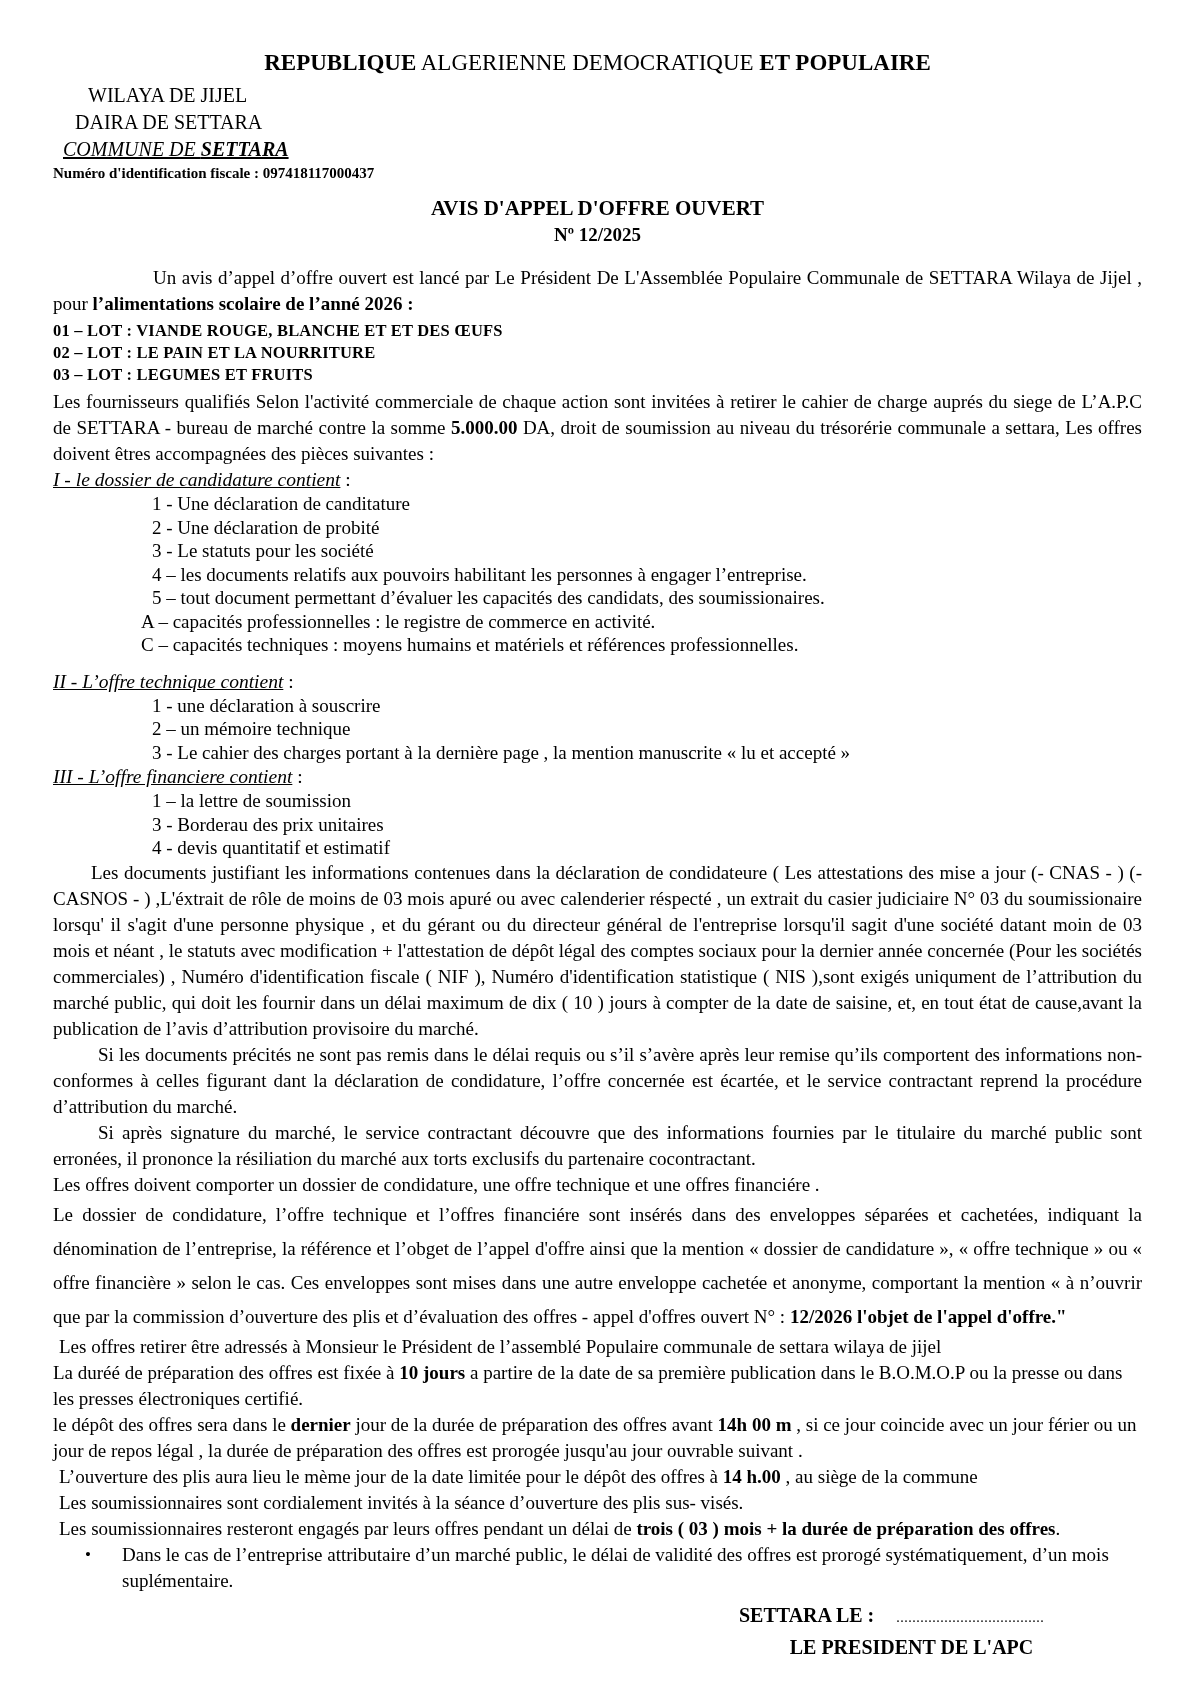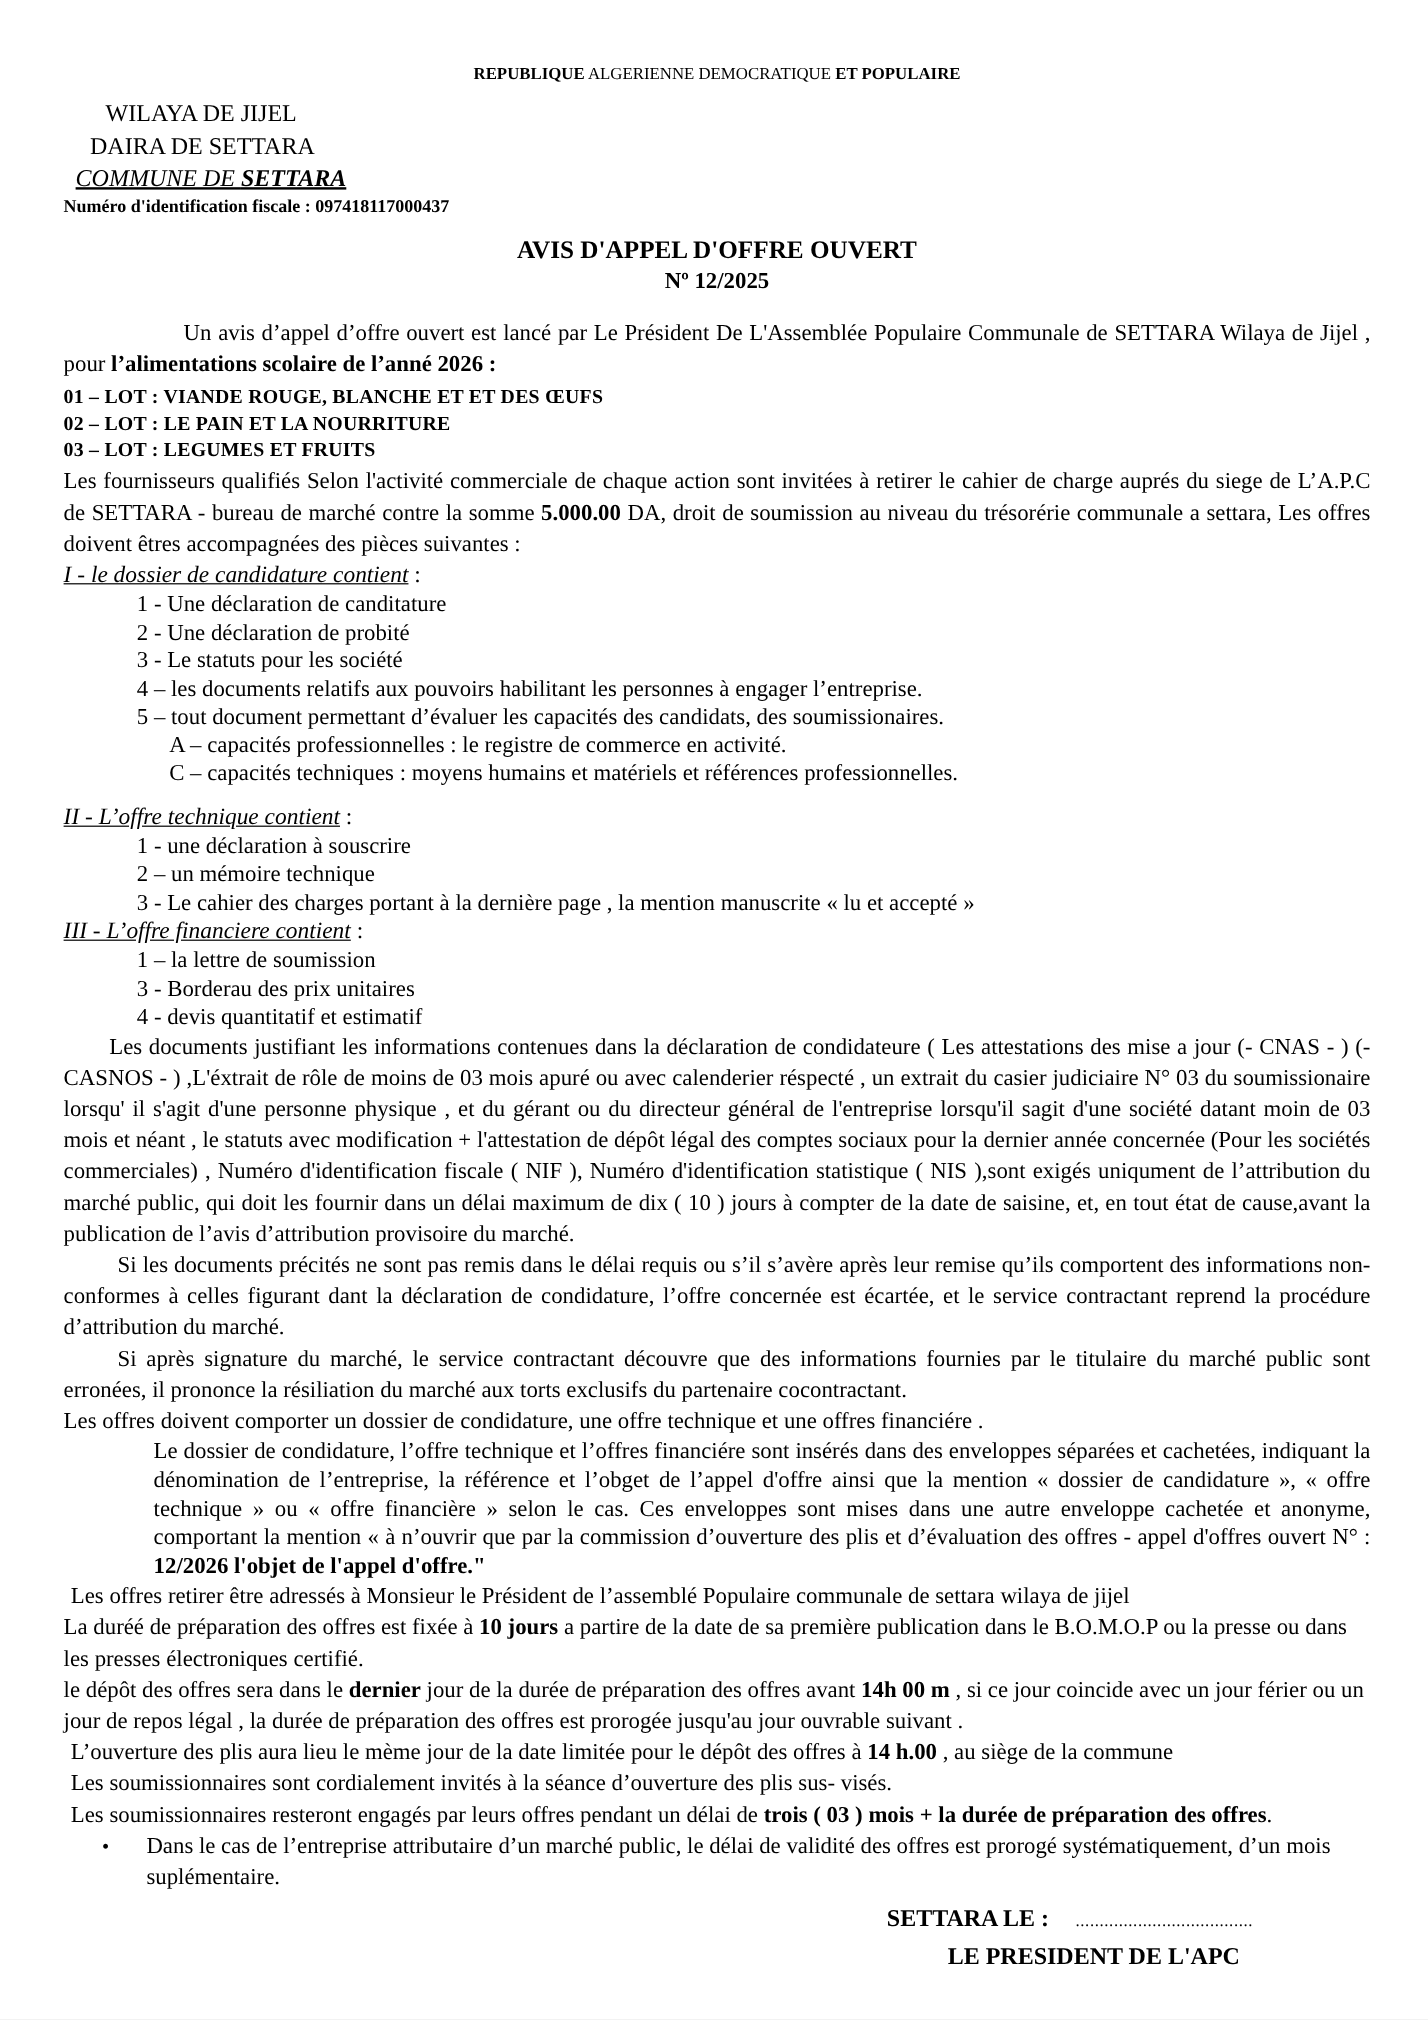--- a/index.html
+++ b/index.html
@@ -5,39 +5,39 @@
   html,body{margin:0;padding:0;background:#e8e8e8;}
   .page{
     width:1190px;height:1683px;box-sizing:border-box;
     margin:0 auto;background:#ffffff;color:#000;
     font-family:"Liberation Serif",serif;font-size:19px;
     padding:50px 48px 0 53px;overflow:hidden;position:relative;
   }
   p{margin:0;}
   .b{font-weight:bold;}
   .u{text-decoration:underline;font-style:italic;}
-  .republic{font-size:14px;text-align:center;line-height:26px;margin-bottom:6px;}
+  .republic{font-size:23px;text-align:center;line-height:26px;margin-bottom:6px;}
   .hl{font-size:20px;line-height:27px;}
   .wilaya{padding-left:35px;}
   .daira{padding-left:22px;}
   .commune{padding-left:10px;}
   .nif{font-size:15px;font-weight:bold;line-height:20px;margin-bottom:4px;}
   .title{font-size:21px;font-weight:bold;text-align:center;line-height:27px;margin-top:12px;}
   .num{font-size:19px;font-weight:bold;text-align:center;line-height:26px;margin-bottom:17px;}
   .just{text-align:justify;line-height:26px;}
   .intro{text-indent:100px;}
   .lot{font-weight:bold;font-size:16.5px;line-height:22px;letter-spacing:.2px;}
   .lots{margin:3px 0 3px 0;}
   .sec-head{font-size:19.5px;line-height:25px;}
   .sec-gap{margin-top:12px;}
-  .item{margin-left:61px;line-height:23.5px;}
+  .item{margin-left:99px;line-height:23.5px;}
   .sub{margin-left:88px;line-height:23.5px;}
   .ind38{text-indent:38px;}
   .ind45{text-indent:45px;}
-  .env{margin-left:75px;text-align:justify;line-height:24px;}
+  .env{text-align:justify;line-height:34px;}
   .line{line-height:26px;}
   .pad6{padding-left:6px;}
   .bullet-row{display:flex;line-height:26px;}
   .bullet-glyph{margin-left:32px;width:37px;flex:0 0 auto;font-size:17px;}
   .bullet-text{flex:1;}
   .sig{width:345px;margin:10px 58px 0 auto;font-weight:bold;font-size:20px;}
   .sig-row{display:flex;align-items:baseline;}
   .sig-dots{font-weight:normal;font-size:14px;letter-spacing:.5px;margin-left:22px;}
   .sig-pres{text-align:center;margin-top:9px;}
   .footer{position:absolute;bottom:14px;left:0;width:100%;text-align:center;}

